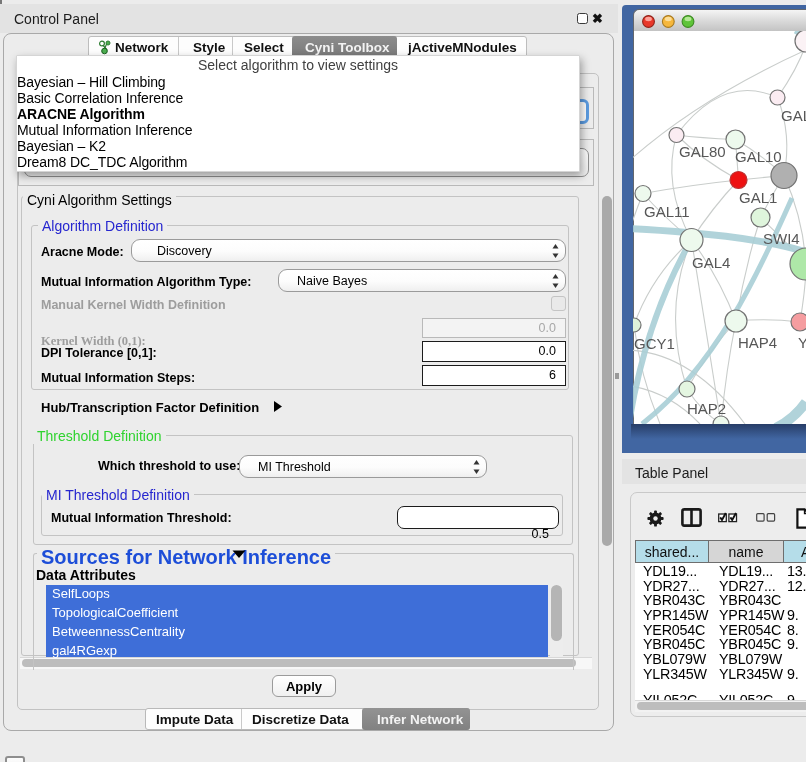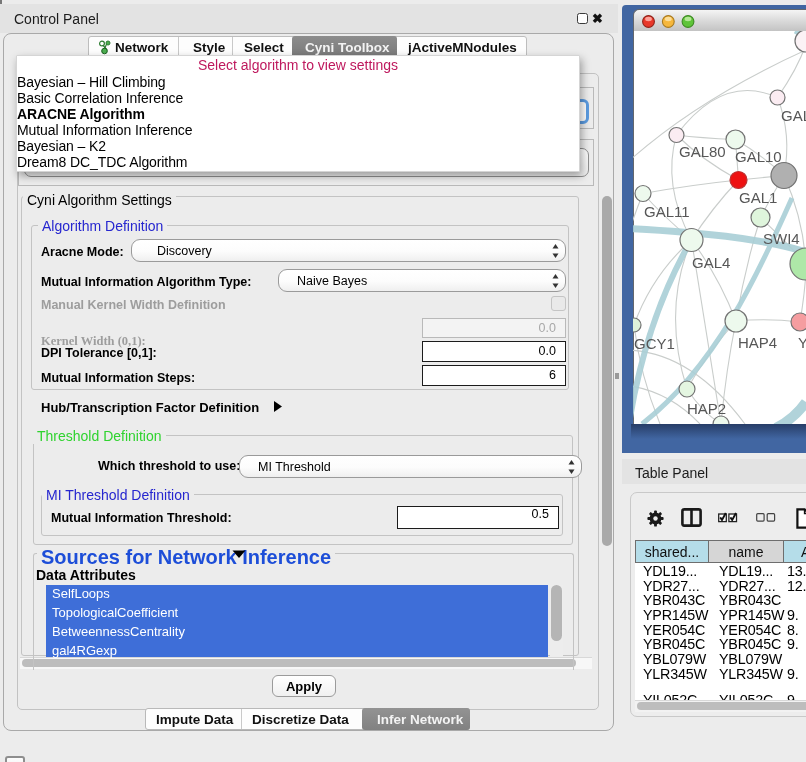--- a/index.html
+++ b/index.html
@@ -86,32 +86,32 @@
 
 <div class="lbl abs" style="left:41px;top:400px;font-size:13px;">Hub/Transcription Factor Definition</div>
 <svg class="abs" style="left:272px;top:400px;" width="12" height="13" viewBox="0 0 12 13">
     <path d="M2 1 L10 6.5 L2 12 Z" fill="#000"></path>
   </svg>
 
 <div class="grp" style="left:33px;top:435px;width:540px;height:110px;"></div>
 <div class="gtitle" style="left:33px;top:428px;color:#2fd32f;">Threshold Definition</div>
 
 <div class="lbl abs" style="left:98px;top:459px;">Which threshold to use:</div>
-<div class="combo" style="left:239px;top:455px;width:343px;">
+<div class="combo" style="left:239px;top:455px;width:248px;">
   <span class="ct">MI Threshold</span>
   <svg class="ar" viewBox="0 0 9 18">
       <path d="M4.5 2 L7.5 6.5 L1.5 6.5 Z" fill="#333"></path>
       <path d="M4.5 16 L7.5 11.5 L1.5 11.5 Z" fill="#333"></path>
     </svg>
 </div>
 
 <div class="grp" style="left:41px;top:494px;width:522px;height:42px;"></div>
 <div class="gtitle" style="left:42px;top:487px;color:#2626cf;">MI Threshold Definition</div>
 <div class="lbl abs" style="left:51px;top:511px;">Mutual Information Threshold:</div>
-<div class="fld" style="left:397px;top:506px;width:162px;height:23px;padding-top:0;">0.5</div>
+<div class="fld" style="left:397px;top:506px;width:162px;height:23px;padding-top:20px;border-radius:7px;">0.5</div>
 
 <div class="grp" style="left:33px;top:553px;width:541px;height:117px;border-bottom:none;border-bottom-left-radius:0;border-bottom-right-radius:0;"></div>
 <div class="gtitle" style="left:37px;top:546px;color:#1d4ed8;font-weight:bold;font-size:20px;">Sources for Network Inference</div>
 <svg class="abs" style="left:231px;top:549px;" width="16" height="10" viewBox="0 0 15 10">
     <path d="M1 1.5 L14 1.5 L7.5 9 Z" fill="#000"></path>
   </svg>
 <div class="lbl abs" style="left:36px;top:567px;font-size:14px;text-align:right;">Data Attributes</div>
 
 <div class="abs" style="left:46px;top:585px;width:502px;height:72px;background:#3e6ed8;"></div>
 <div class="abs" style="left:52px;top:584px;font-size:13px;color:#fff;line-height:19px;">SelfLoops<br>TopologicalCoefficient<br>BetweennessCentrality<br>gal4RGexp</div>
@@ -130,21 +130,21 @@
 <div class="abs" style="left:5px;top:756px;width:20px;height:18px;border:2px solid #8e8e8e;border-radius:3px;background:linear-gradient(#fdfdfd,#ededed);box-sizing:border-box;"></div>
 
 <div class="abs" style="left:615px;top:373px;width:4px;height:6px;background:#9a9a9a;"></div>
 
 <div class="abs" style="left:18px;top:87px;width:576px;height:42px;border:1px solid #b9b9b9;background:#ECECEC;box-sizing:border-box;"></div>
 <div class="abs" style="left:24px;top:99px;width:565px;height:25px;border:3px solid #5b9be0;border-radius:6px;background:#fff;box-sizing:border-box;"></div>
 <div class="abs" style="left:18px;top:139px;width:576px;height:47px;border:1px solid #b9b9b9;background:#ECECEC;box-sizing:border-box;"></div>
 <div class="abs" style="left:24px;top:148px;width:565px;height:29px;border:1.5px solid #8f8f8f;border-radius:7px;background:linear-gradient(#fdfdfd,#ededed);box-sizing:border-box;"></div>
 
 <div class="abs" style="left:16px;top:55px;width:564px;height:117px;background:#fff;border:1px solid #d5d5d5;border-radius:1px;box-sizing:border-box;box-shadow:2px 4px 9px rgba(0,0,0,0.35);"></div>
-<div class="abs" style="left:198px;top:57px;font-size:14px;color:#be185d;">Select algorithm to view settings</div>
+<div class="abs" style="left:198px;top:57px;font-size:14px;color:#404040;">Select algorithm to view settings</div>
 <div class="abs" style="left:17px;top:74px;font-size:14px;color:#000;line-height:16px;letter-spacing:-0.1px;">Bayesian – Hill Climbing<br>Basic Correlation Inference<br><b>ARACNE Algorithm</b><br>Mutual Information Inference<br>Bayesian – K2<br>Dream8 DC_TDC Algorithm</div>
 
 <div class="abs" style="left:622px;top:5px;width:184px;height:448px;background:#4166A2;border-top-left-radius:4px;"></div>
 <div class="abs" style="left:633px;top:9px;width:173px;height:23px;background:linear-gradient(#f5f5f5,#d8d8d8 55%,#c3c3c3);border-top-left-radius:6px;border-left:1px solid #63676d;border-top:1px solid #63676d;border-bottom:1px solid #6e6e6e;box-sizing:border-box;"></div>
 <svg class="abs" style="left:642px;top:15px;" width="54" height="13" viewBox="0 0 54 13">
   <circle cx="6.5" cy="6.5" r="5.9" fill="#e8382a" stroke="#8f231a" stroke-width="1.1"></circle>
   <ellipse cx="6.5" cy="4" rx="3.4" ry="2.2" fill="#ffaca4" opacity="0.9"></ellipse>
   <circle cx="26.3" cy="6.5" r="5.9" fill="#f6b73c" stroke="#a87a1f" stroke-width="1.1"></circle>
   <ellipse cx="26.3" cy="4" rx="3.4" ry="2.2" fill="#fde2a2" opacity="0.9"></ellipse>
   <circle cx="46" cy="6.5" r="5.9" fill="#5fc439" stroke="#3e8b24" stroke-width="1.1"></circle>

